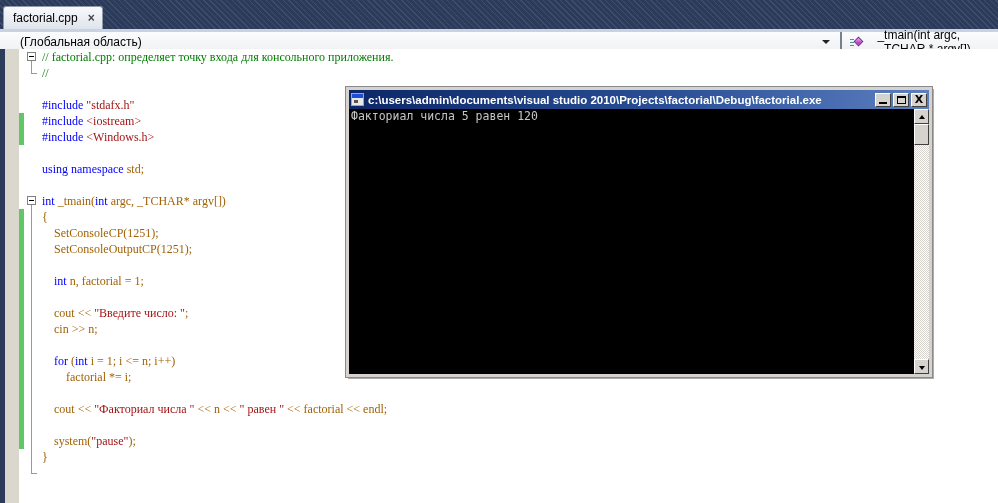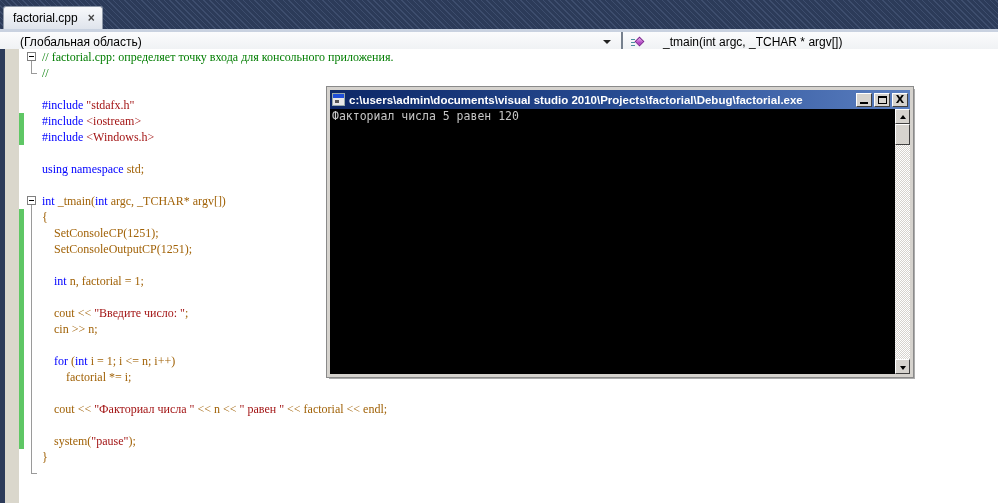--- a/index.html
+++ b/index.html
@@ -26,21 +26,21 @@
   }
   .tabx{color:#444;font-size:12px;font-weight:bold;line-height:1;cursor:default;}
 
   
   .navbar{
     height:21px;border-bottom:1px solid #7f8792;
     background:linear-gradient(#fbfcfd,#eef0f3);
     display:flex;align-items:stretch;font-size:12px;color:#000;
   }
   .combo{display:flex;align-items:center;position:relative;}
-  .combo.scope{width:621px;padding-left:20px;}
+  .combo.scope{width:840px;padding-left:20px;}
   .combo .arrow{
     position:absolute;right:10px;top:8px;width:0;height:0;
     border-left:4px solid transparent;border-right:4px solid transparent;
     border-top:4px solid #222;
   }
   .navsep{width:2px;background:#76808d;}
   .combo.member{flex:1;padding-left:8px;gap:18px;}
   .micon{position:relative;width:14px;height:12px;display:inline-block;}
   .micon .d{
     position:absolute;left:5px;top:2px;width:7px;height:7px;
@@ -65,21 +65,21 @@
   .foldbox{
     position:absolute;left:27px;width:9px;height:9px;background:#fff;
     border:1px solid #7f7f7f;
   }
   .foldbox .minus{position:absolute;left:1px;top:3px;width:5px;height:1px;background:#000;}
   .foldline{position:absolute;left:31px;width:1px;background:#9a9a9a;}
   .foldtick{position:absolute;left:31px;height:1px;width:6px;background:#9a9a9a;}
 
   
   .console{
-    position:absolute;left:327px;top:87px;width:586px;height:290px;
+    position:absolute;left:346px;top:87px;width:586px;height:290px;
     border:3px solid var(--frame);
     box-shadow:0 0 0 1px #8a8a8a, 2px 2px 0 rgba(70,70,70,.45);
     background:#0f172a;z-index:5;display:flex;flex-direction:column;
   }
   .ctitle{
     height:19px;flex:none;display:flex;align-items:center;gap:4px;padding:0 2px 0 2px;
     background:linear-gradient(90deg,#0c2766 0%,#2a4f96 55%,#5b7fc0 100%);
   }
   .cicon{width:13px;height:13px;flex:none;border:1px solid #9aa;background:#e8e8e8;position:relative;}
   .cicon::before{content:"";position:absolute;left:0;top:0;right:0;height:4px;background:#1e4ed8;}

